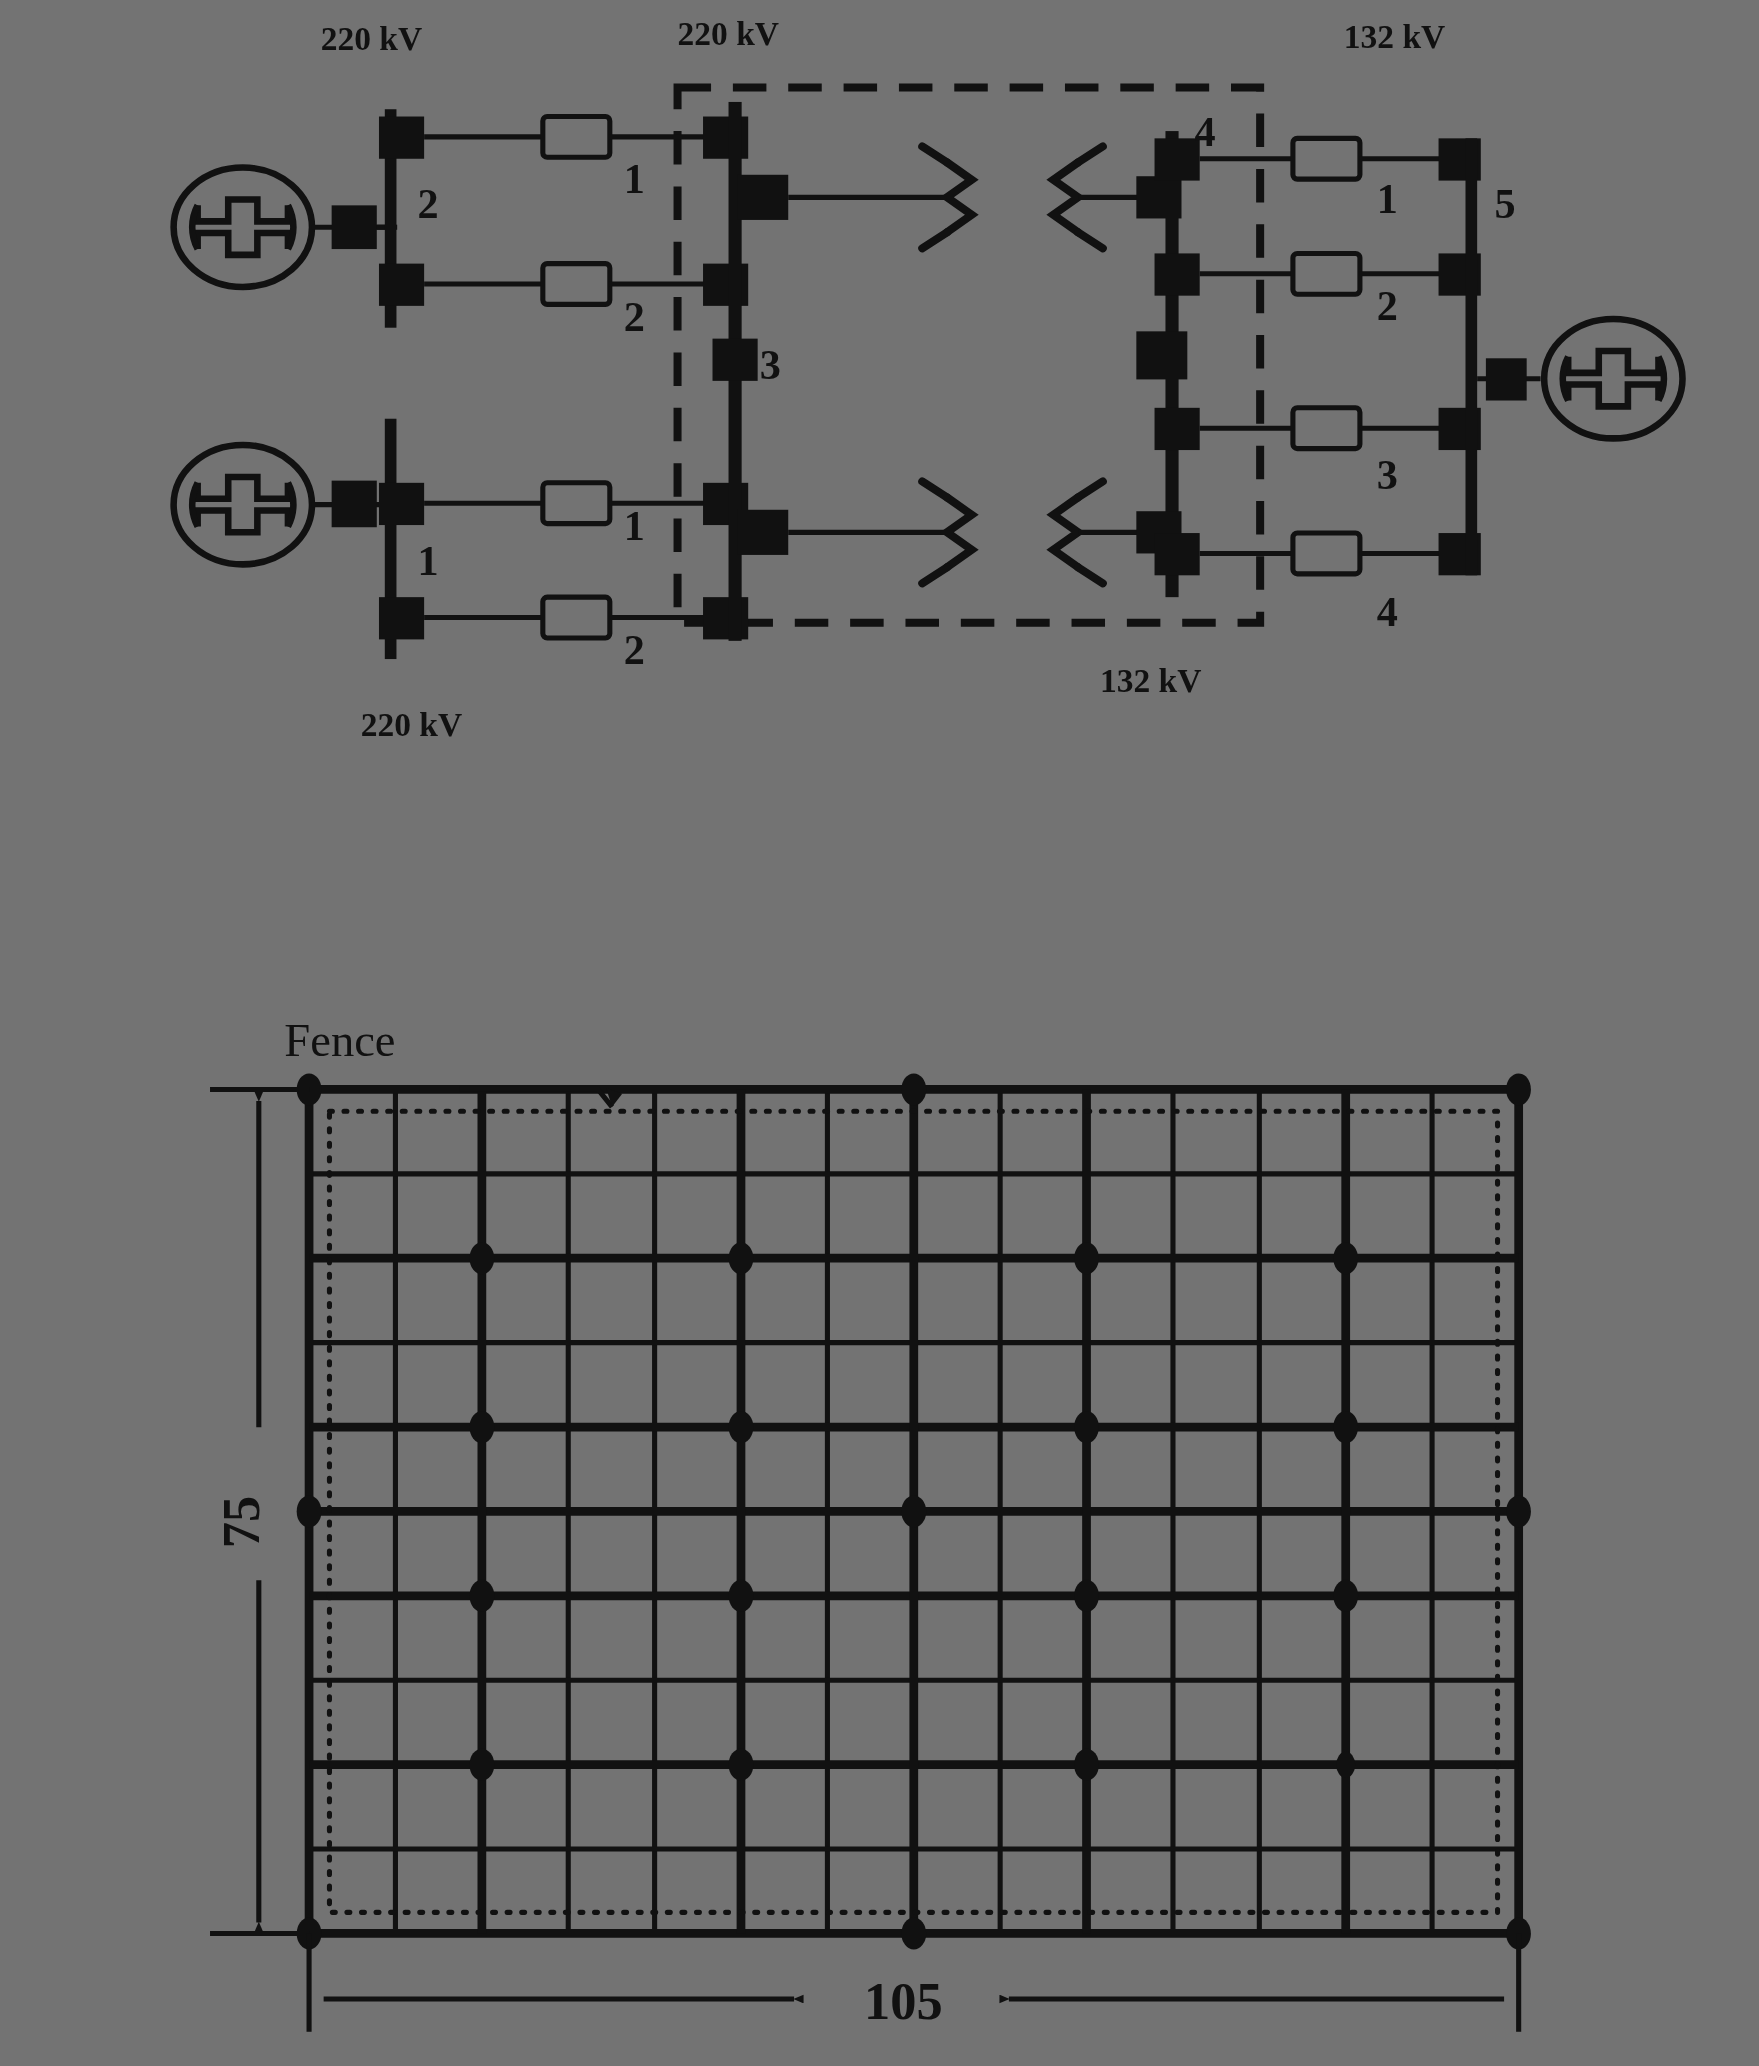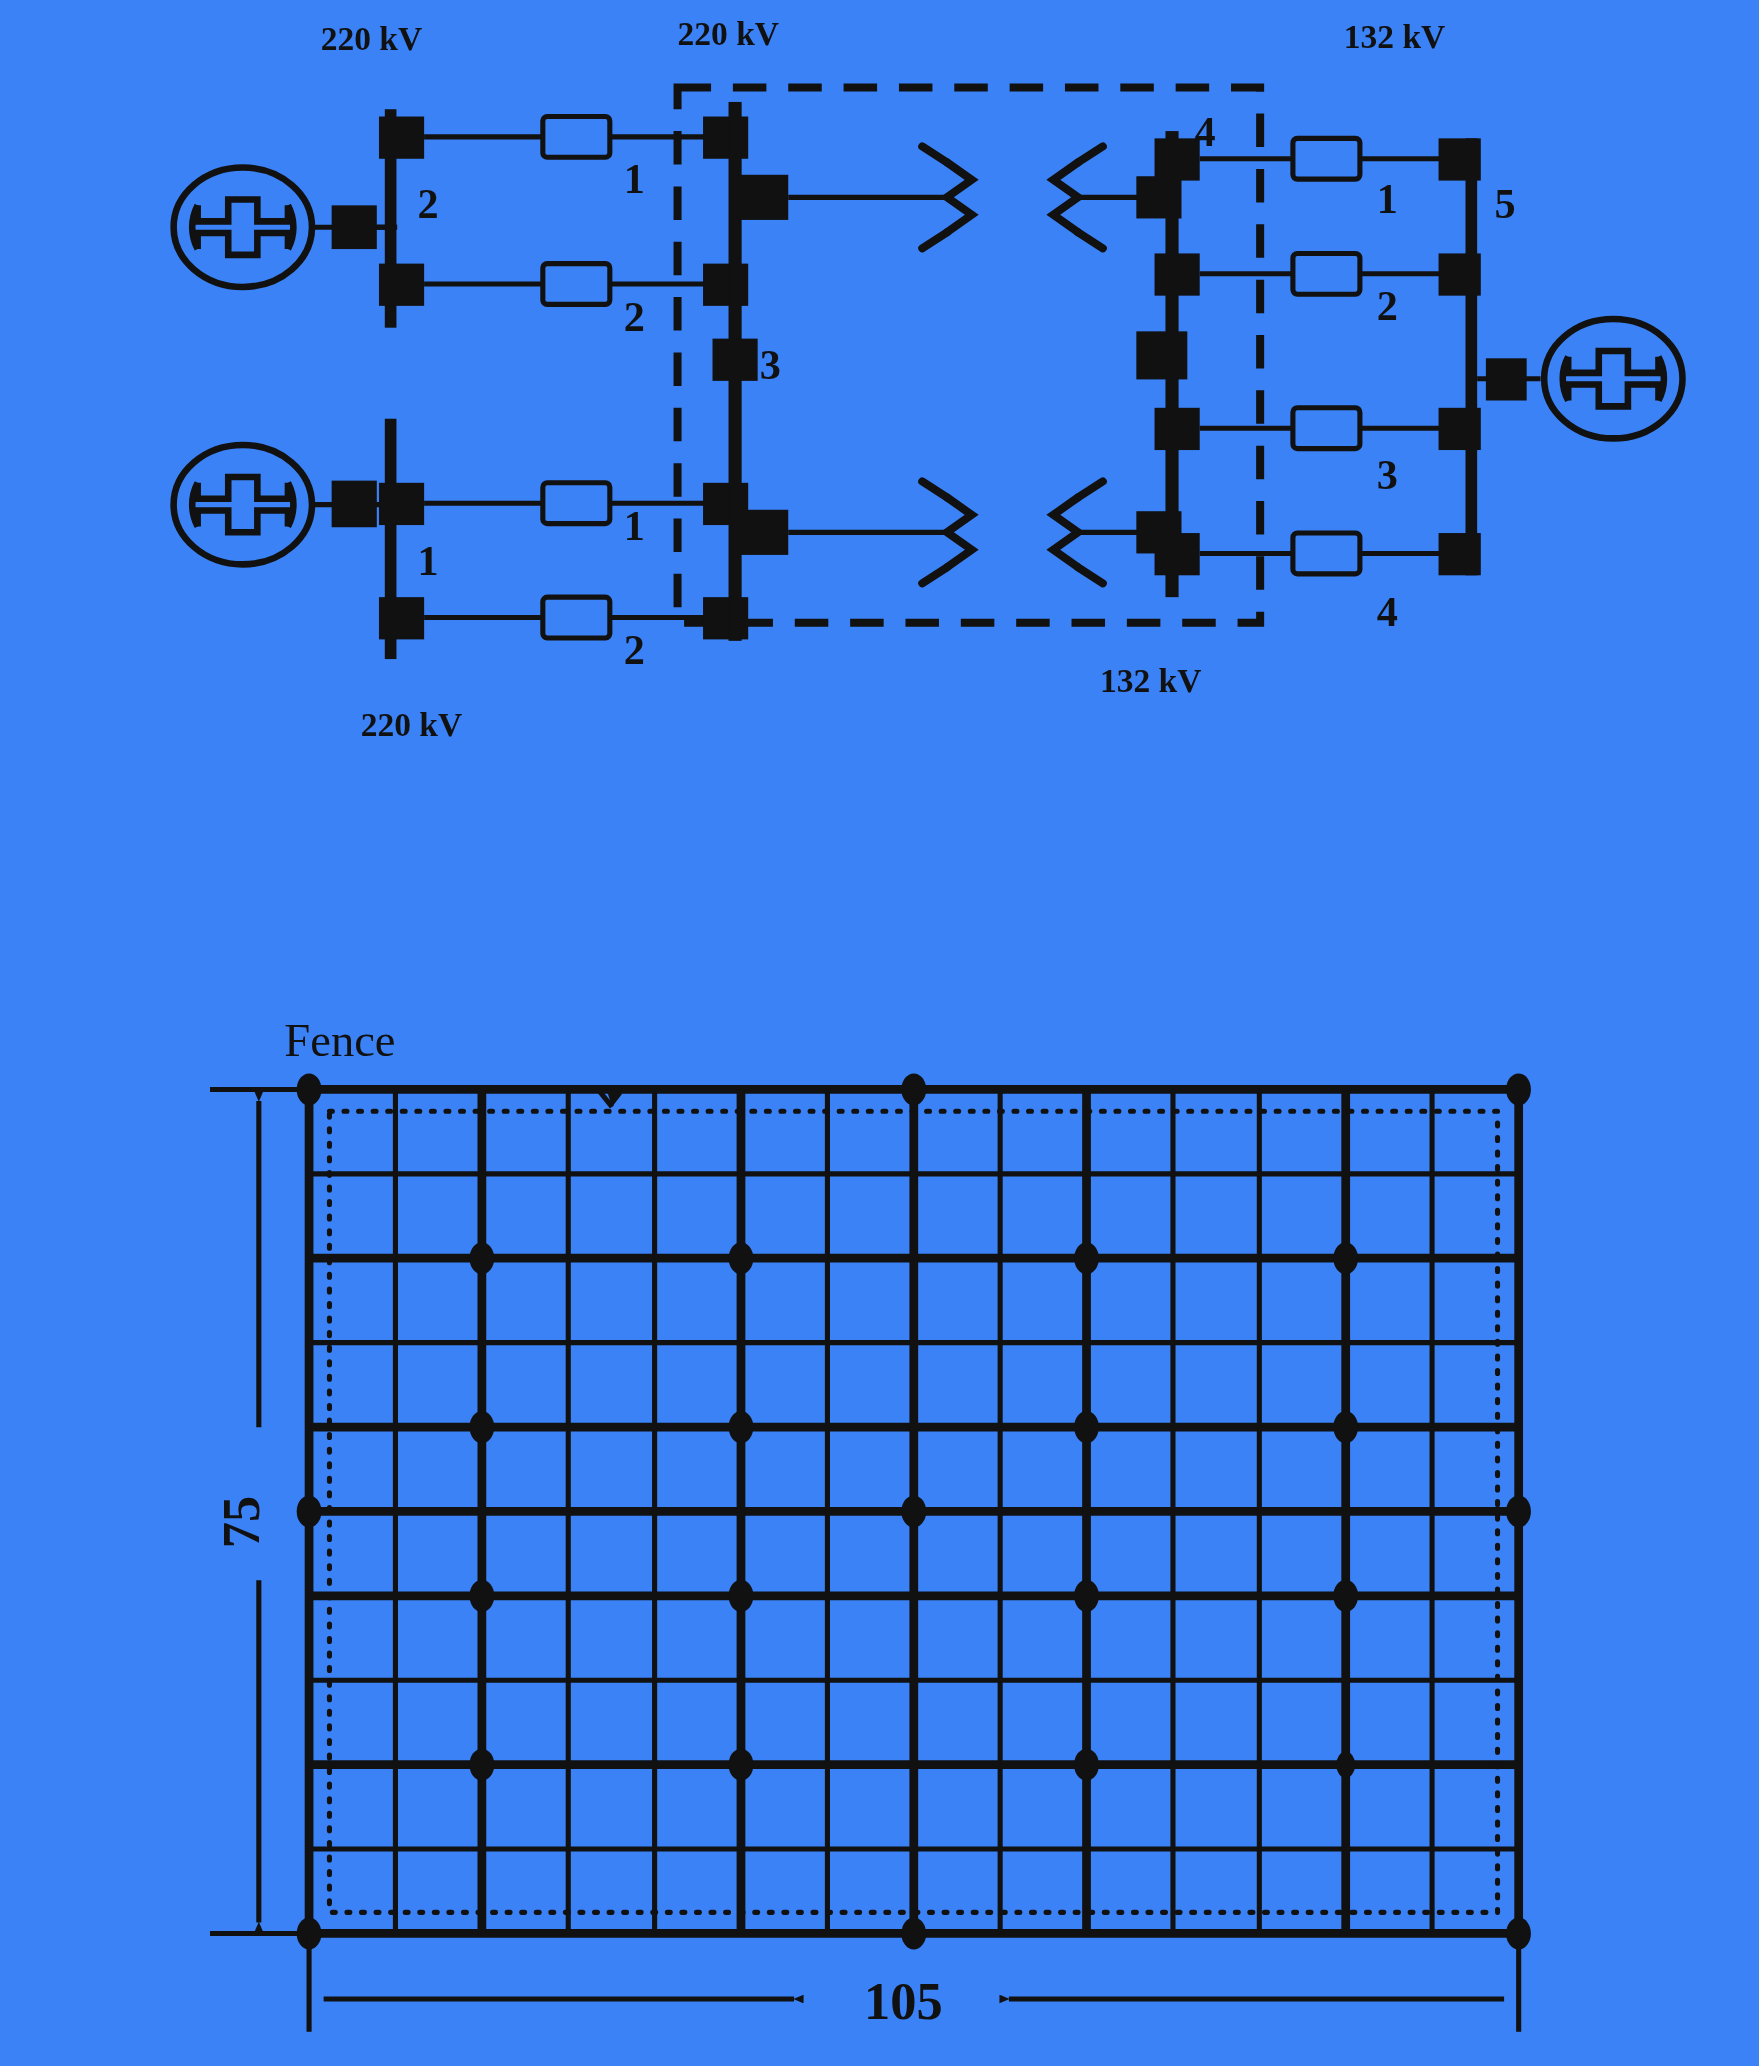--- a/index.html
+++ b/index.html
@@ -10,21 +10,21 @@
   body {
     width: 1760px;
     height: 2066px;
     position: relative;
     overflow: hidden;
     font-family: "Liberation Serif", serif;
   }
   #root {
     position: absolute;
     inset: 0;
-    background: #3b82f6;
+    background: #737373;
     text-align: right;
   }
   svg.layer {
     position: absolute;
     top: 0; left: 0;
     width: 1760px;
     height: 2066px;
     display: block;
   }
   .lbl {

